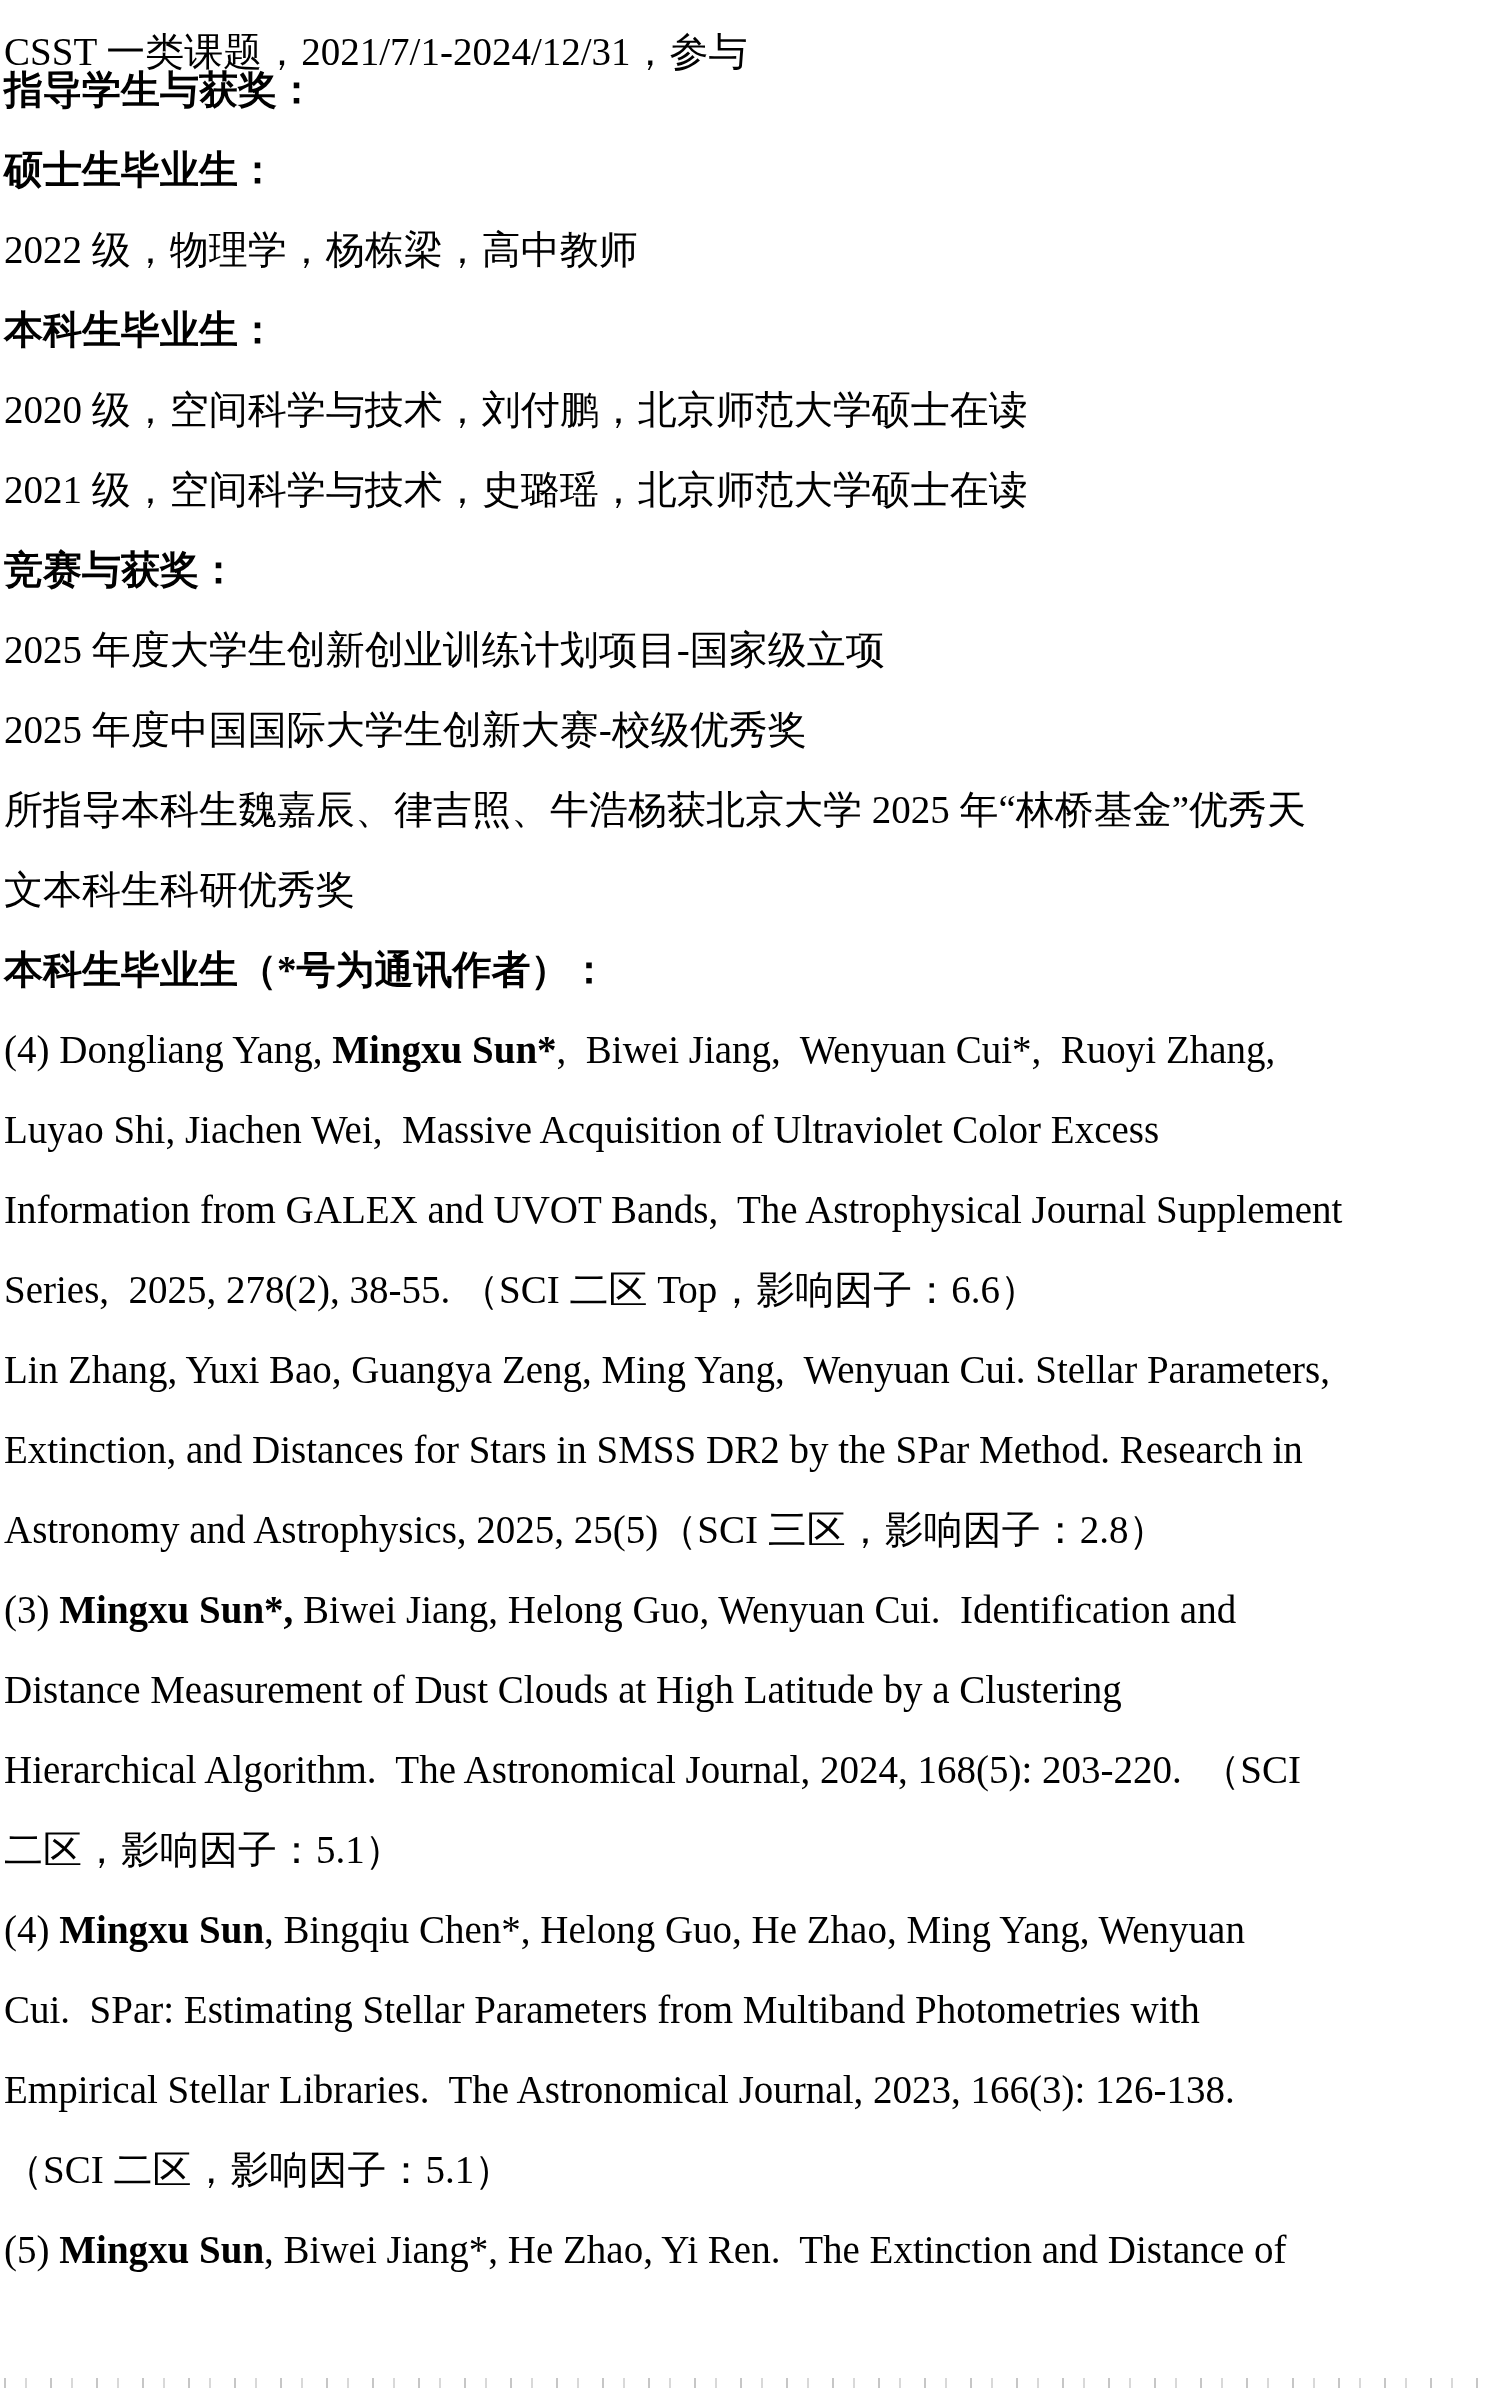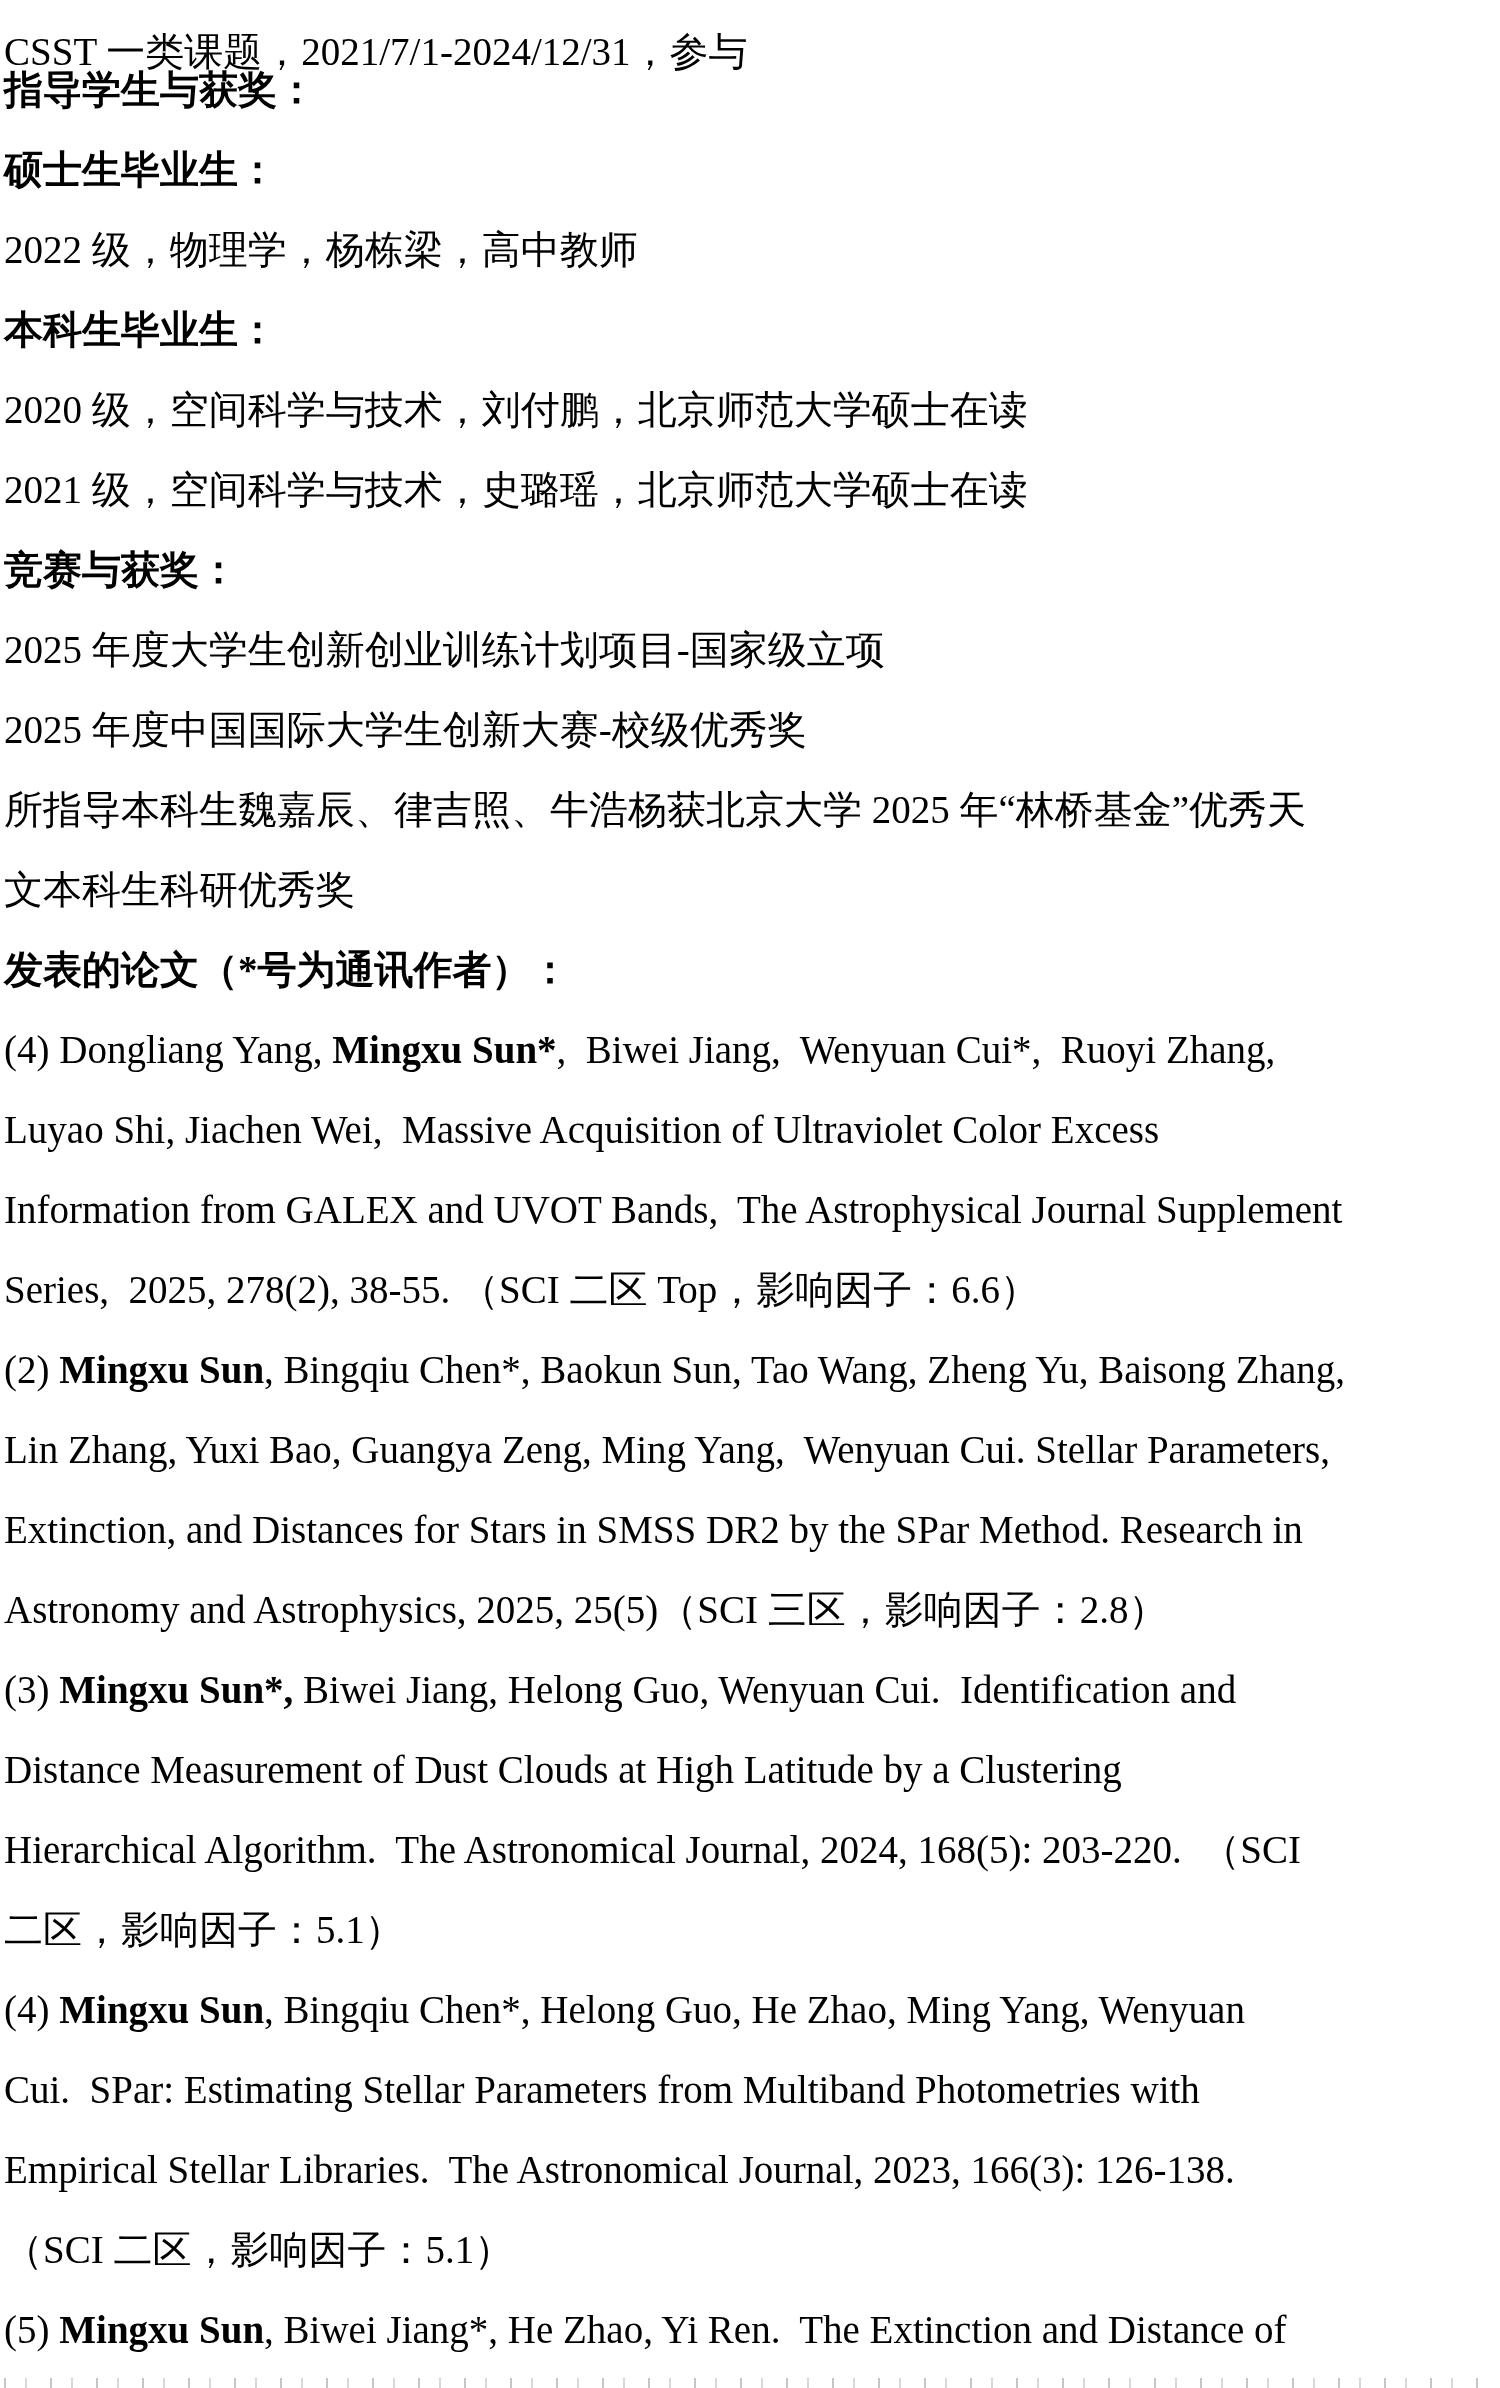--- a/index.html
+++ b/index.html
@@ -64,26 +64,25 @@
       <div class="doc-line"><span class="seg bold">硕士生毕业生：</span></div>
       <div class="doc-line"><span class="seg">2022 级，物理学，杨栋梁，高中教师</span></div>
       <div class="doc-line"><span class="seg bold">本科生毕业生：</span></div>
       <div class="doc-line"><span class="seg">2020 级，空间科学与技术，刘付鹏，北京师范大学硕士在读</span></div>
       <div class="doc-line"><span class="seg">2021 级，空间科学与技术，史璐瑶，北京师范大学硕士在读</span></div>
       <div class="doc-line"><span class="seg bold">竞赛与获奖：</span></div>
       <div class="doc-line"><span class="seg">2025 年度大学生创新创业训练计划项目-国家级立项</span></div>
       <div class="doc-line"><span class="seg">2025 年度中国国际大学生创新大赛-校级优秀奖</span></div>
       <div class="doc-line"><span class="seg">所指导本科生魏嘉辰、律吉照、牛浩杨获北京大学 2025 年“林桥基金”优秀天</span></div>
       <div class="doc-line"><span class="seg">文本科生科研优秀奖</span></div>
-      <div class="doc-line"><span class="seg bold">发表的论文（*号为通讯作者）：</span></div>
+      <div class="doc-line"><span class="seg bold">本科生毕业生（*号为通讯作者）：</span></div>
       <div class="doc-line"><span class="seg">(4) Dongliang Yang, </span><span class="seg bold">Mingxu Sun*</span><span class="seg">,  Biwei Jiang,  Wenyuan Cui*,  Ruoyi Zhang,</span></div>
       <div class="doc-line"><span class="seg">Luyao Shi, Jiachen Wei,  Massive Acquisition of Ultraviolet Color Excess</span></div>
       <div class="doc-line"><span class="seg">Information from GALEX and UVOT Bands,  The Astrophysical Journal Supplement</span></div>
       <div class="doc-line"><span class="seg">Series,  2025, 278(2), 38-55. （SCI 二区 Top，影响因子：6.6）</span></div>
-      <div class="doc-line"><span class="seg">(2) </span><span class="seg bold">Mingxu Sun</span><span class="seg">, Bingqiu Chen*, Baokun Sun, Tao Wang, Zheng Yu, Baisong Zhang,</span></div>
       <div class="doc-line"><span class="seg">Lin Zhang, Yuxi Bao, Guangya Zeng, Ming Yang,  Wenyuan Cui. Stellar Parameters,</span></div>
       <div class="doc-line"><span class="seg">Extinction, and Distances for Stars in SMSS DR2 by the SPar Method. Research in</span></div>
       <div class="doc-line"><span class="seg">Astronomy and Astrophysics, 2025, 25(5)（SCI 三区，影响因子：2.8）</span></div>
       <div class="doc-line"><span class="seg">(3) </span><span class="seg bold">Mingxu Sun*,</span><span class="seg"> Biwei Jiang, Helong Guo, Wenyuan Cui.  Identification and</span></div>
       <div class="doc-line"><span class="seg">Distance Measurement of Dust Clouds at High Latitude by a Clustering</span></div>
       <div class="doc-line"><span class="seg">Hierarchical Algorithm.  The Astronomical Journal, 2024, 168(5): 203-220.  （SCI</span></div>
       <div class="doc-line"><span class="seg">二区，影响因子：5.1）</span></div>
       <div class="doc-line"><span class="seg">(4) </span><span class="seg bold">Mingxu Sun</span><span class="seg">, Bingqiu Chen*, Helong Guo, He Zhao, Ming Yang, Wenyuan</span></div>
       <div class="doc-line"><span class="seg">Cui.  SPar: Estimating Stellar Parameters from Multiband Photometries with</span></div>
       <div class="doc-line"><span class="seg">Empirical Stellar Libraries.  The Astronomical Journal, 2023, 166(3): 126-138.</span></div>

